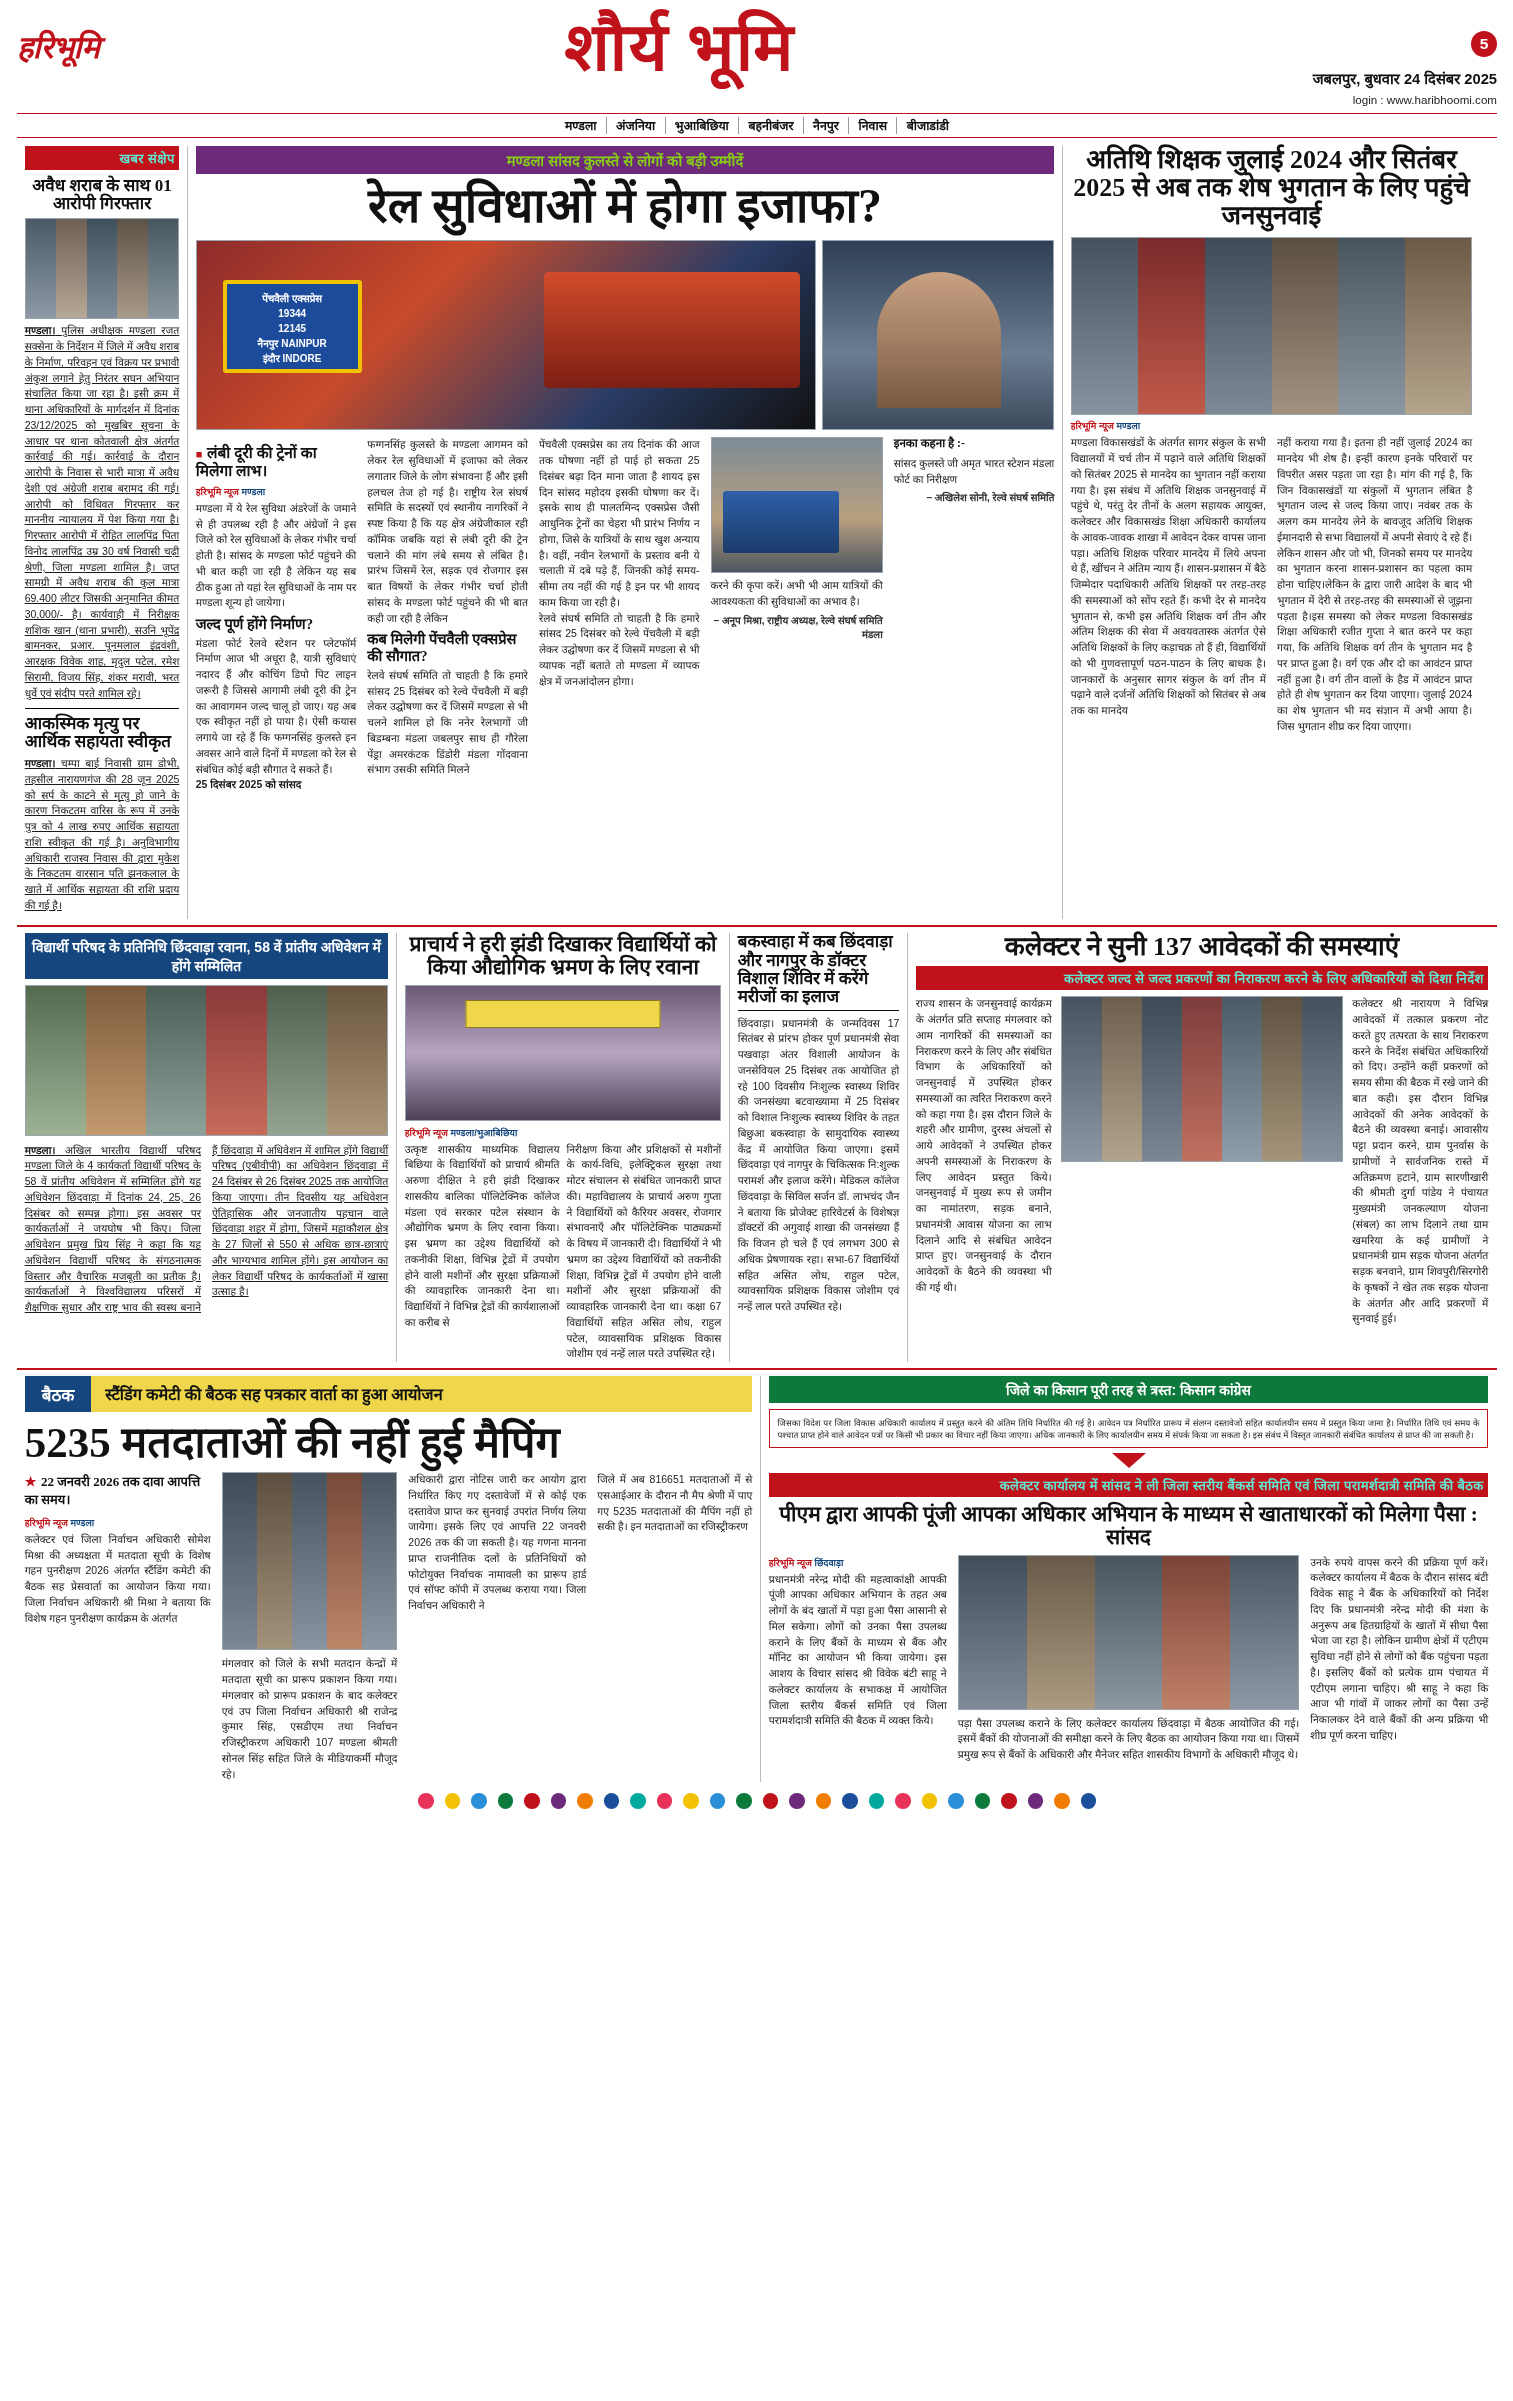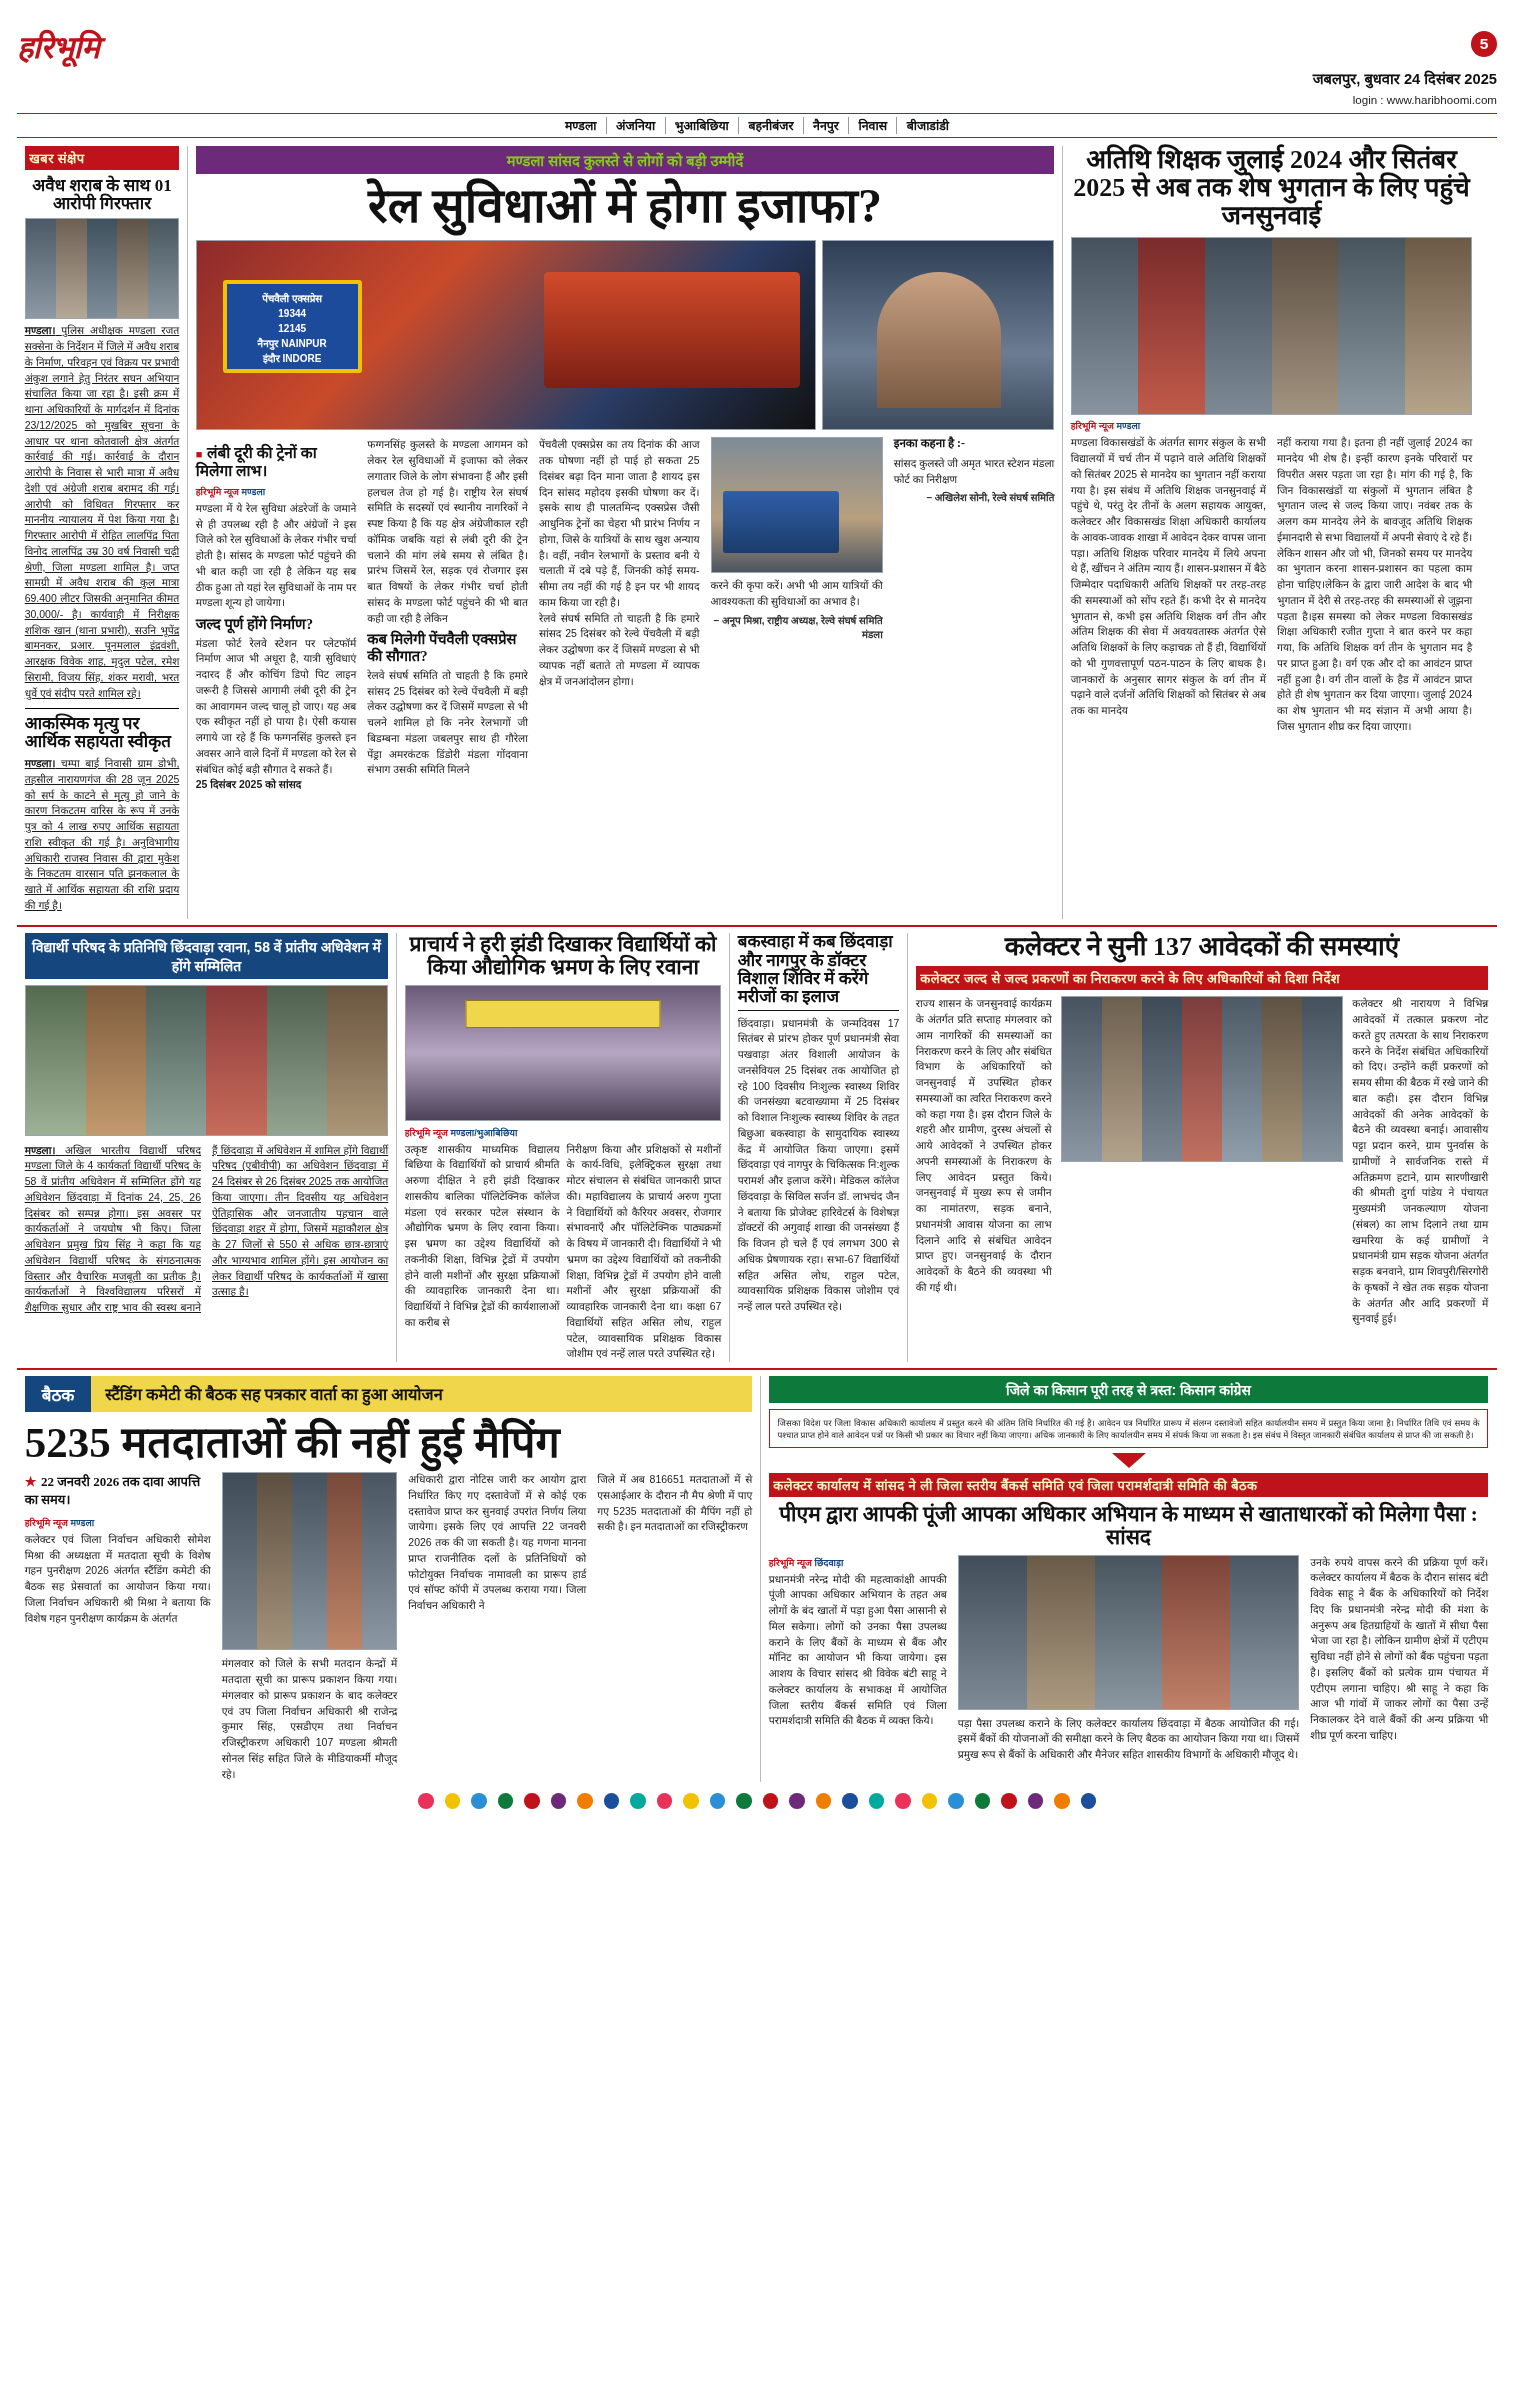--- a/index.html
+++ b/index.html
@@ -84,24 +84,24 @@
   
   .rule-h { border-top: 0.8px solid #000; margin: 6.2px 0; }
   .rule-h.thick { border-top: 2.3px solid #c0121b; }
 
   .cols { display: flex; gap: 0; }
   .col { padding: 0 7.7px; }
   .col + .col { border-left: 0.8px solid #bbb; }
 
   .kicker-red {
     background: #c0121b;
-    color: #fef9c3;
+    color: #5eead4;
     font-size: 13px;
     font-weight: bold;
-    text-align: left;
+    text-align: right;
     padding: 3.1px 4.6px;
     letter-spacing: 0.4px;
   }
   .kicker-purple {
     background: #6e2a7a;
     color: #84cc16;
     font-size: 14.7px;
     font-weight: bold;
     text-align: center;
     padding: 3.9px 4.6px;
@@ -237,20 +237,23 @@
   .two-col-text { column-count: 2; column-gap: 11px; }
 </style>
 </head>
 <body>
 
 <div class="page">
 
   <div class="masthead">
     <div class="mh-left">
       <div class="mh-logo">हरिभूमि</div>
+    </div>
+    <div class="mh-center">
+      <div class="mh-title">शौर्य भूमि</div>
     </div>
     <div class="mh-right">
       <div class="mh-pageno">5</div>
       <div class="mh-dateline">जबलपुर, बुधवार 24 दिसंबर 2025</div>
       <div class="mh-login">login : www.haribhoomi.com</div>
     </div>
   </div>
 
   <div class="edition-strip">
     <span class="ed-item">मण्डला</span>

